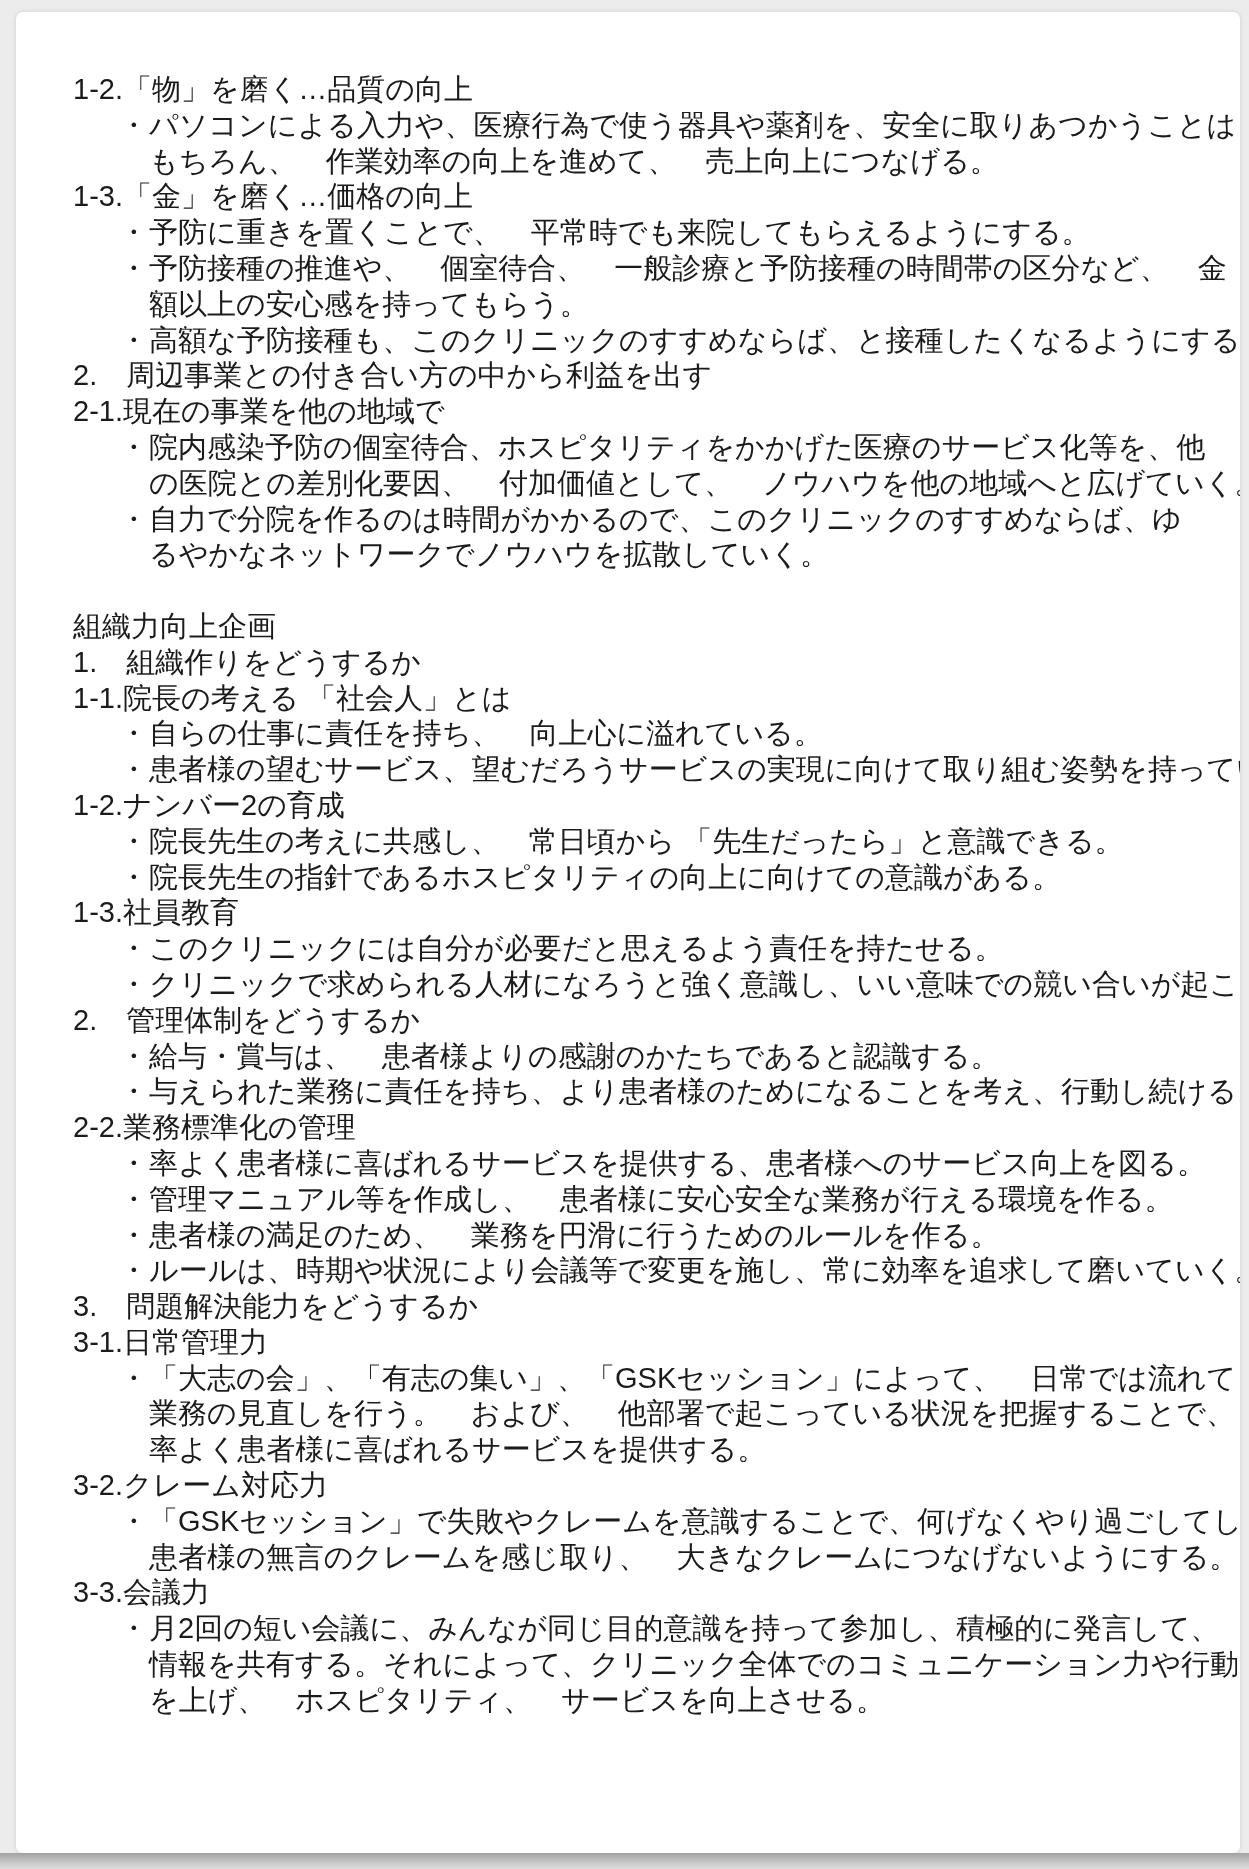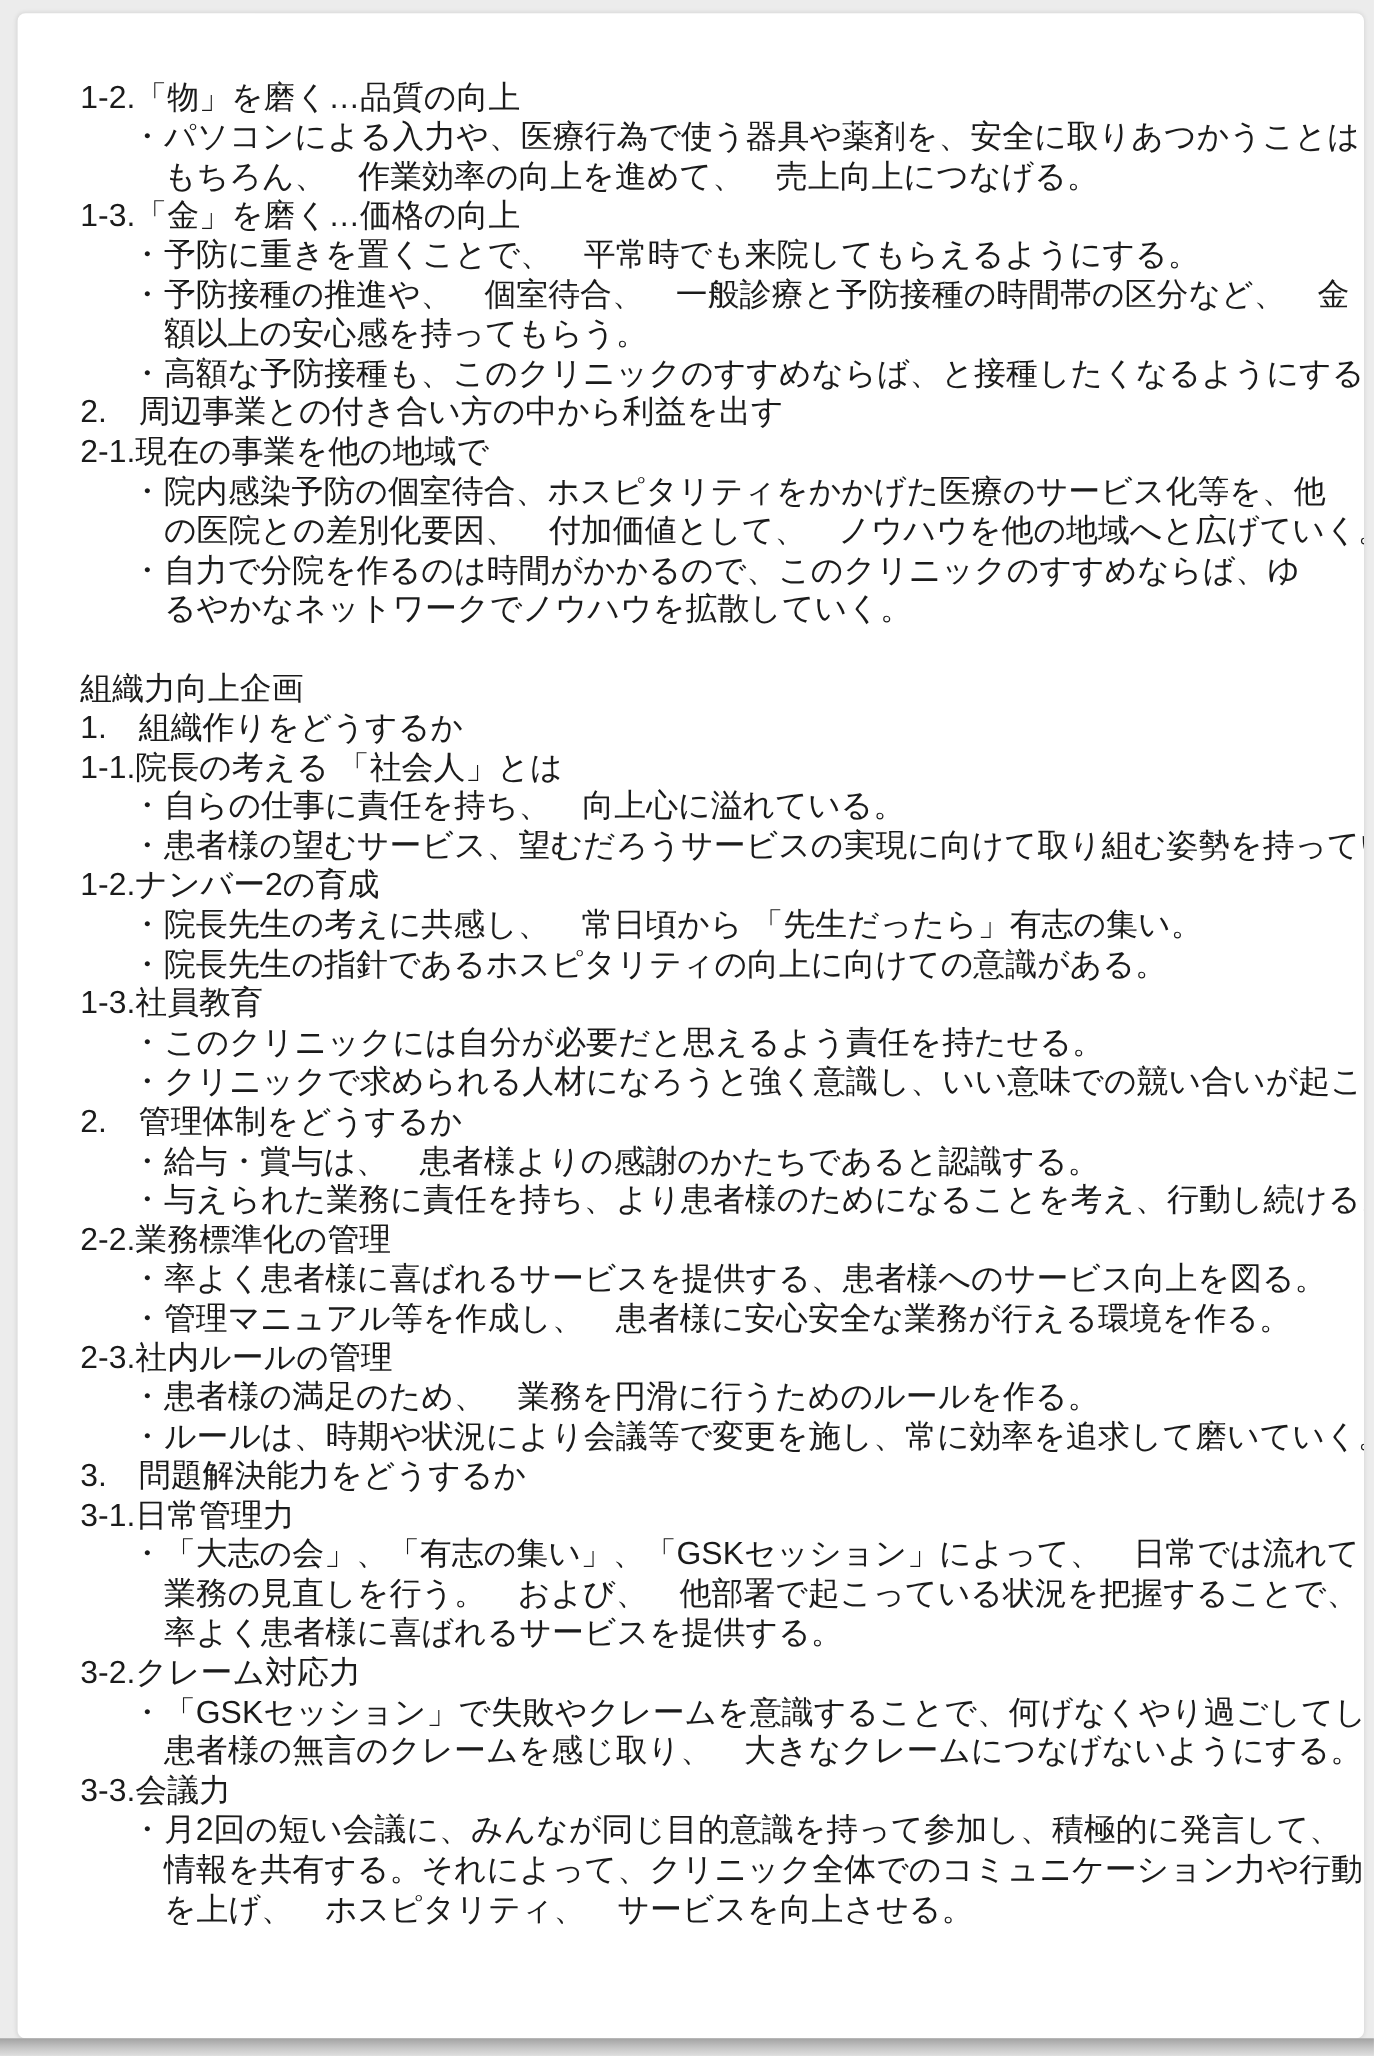--- a/index.html
+++ b/index.html
@@ -75,32 +75,31 @@
       <div class="line line-cont"><span>の医院との差別化要因、　付加価値として、　ノウハウを他の地域へと広げていく。</span></div>
       <div class="line line-bullet"><span class="bullet">・</span><span>自力で分院を作るのは時間がかかるので、このクリニックのすすめならば、ゆ</span></div>
       <div class="line line-cont"><span>るやかなネットワークでノウハウを拡散していく。</span></div>
       <div class="line line-blank"></div>
       <div class="line line-heading"><span>組織力向上企画</span></div>
       <div class="line line-heading"><span>1.　組織作りをどうするか</span></div>
       <div class="line line-heading"><span>1-1.院長の考える 「社会人」とは</span></div>
       <div class="line line-bullet"><span class="bullet">・</span><span>自らの仕事に責任を持ち、　向上心に溢れている。</span></div>
       <div class="line line-bullet"><span class="bullet">・</span><span>患者様の望むサービス、望むだろうサービスの実現に向けて取り組む姿勢を持っている。</span></div>
       <div class="line line-heading"><span>1-2.ナンバー2の育成</span></div>
-      <div class="line line-bullet"><span class="bullet">・</span><span>院長先生の考えに共感し、　常日頃から 「先生だったら」有志の集い。</span></div>
+      <div class="line line-bullet"><span class="bullet">・</span><span>院長先生の考えに共感し、　常日頃から 「先生だったら」と意識できる。</span></div>
       <div class="line line-bullet"><span class="bullet">・</span><span>院長先生の指針であるホスピタリティの向上に向けての意識がある。</span></div>
       <div class="line line-heading"><span>1-3.社員教育</span></div>
       <div class="line line-bullet"><span class="bullet">・</span><span>このクリニックには自分が必要だと思えるよう責任を持たせる。</span></div>
       <div class="line line-bullet"><span class="bullet">・</span><span>クリニックで求められる人材になろうと強く意識し、いい意味での競い合いが起こる環境を作る。</span></div>
       <div class="line line-heading"><span>2.　管理体制をどうするか</span></div>
       <div class="line line-bullet"><span class="bullet">・</span><span>給与・賞与は、　患者様よりの感謝のかたちであると認識する。</span></div>
       <div class="line line-bullet"><span class="bullet">・</span><span>与えられた業務に責任を持ち、より患者様のためになることを考え、行動し続ける。</span></div>
       <div class="line line-heading"><span>2-2.業務標準化の管理</span></div>
       <div class="line line-bullet"><span class="bullet">・</span><span>率よく患者様に喜ばれるサービスを提供する、患者様へのサービス向上を図る。</span></div>
       <div class="line line-bullet"><span class="bullet">・</span><span>管理マニュアル等を作成し、　患者様に安心安全な業務が行える環境を作る。</span></div>
-      <div class="line line-heading"><span>2-3.社内ルールの管理</span></div>
       <div class="line line-bullet"><span class="bullet">・</span><span>患者様の満足のため、　業務を円滑に行うためのルールを作る。</span></div>
       <div class="line line-bullet"><span class="bullet">・</span><span>ルールは、時期や状況により会議等で変更を施し、常に効率を追求して磨いていく。</span></div>
       <div class="line line-heading"><span>3.　問題解決能力をどうするか</span></div>
       <div class="line line-heading"><span>3-1.日常管理力</span></div>
       <div class="line line-bullet"><span class="bullet">・</span><span>「大志の会」、「有志の集い」、「GSKセッション」によって、　日常では流れてしまう</span></div>
       <div class="line line-cont"><span>業務の見直しを行う。　および、　他部署で起こっている状況を把握することで、　効</span></div>
       <div class="line line-cont"><span>率よく患者様に喜ばれるサービスを提供する。</span></div>
       <div class="line line-heading"><span>3-2.クレーム対応力</span></div>
       <div class="line line-bullet"><span class="bullet">・</span><span>「GSKセッション」で失敗やクレームを意識することで、何げなくやり過ごしてしまう</span></div>
       <div class="line line-cont"><span>患者様の無言のクレームを感じ取り、　大きなクレームにつなげないようにする。</span></div>

